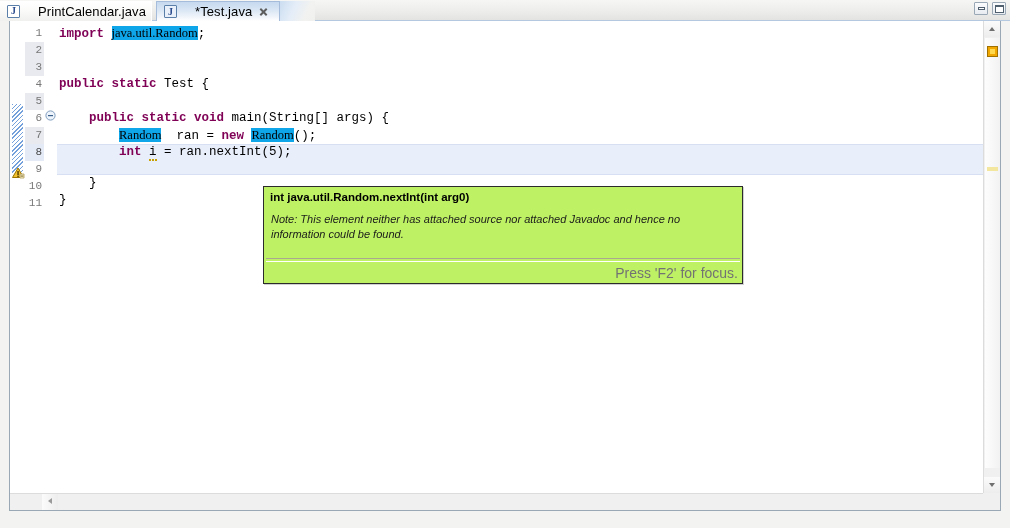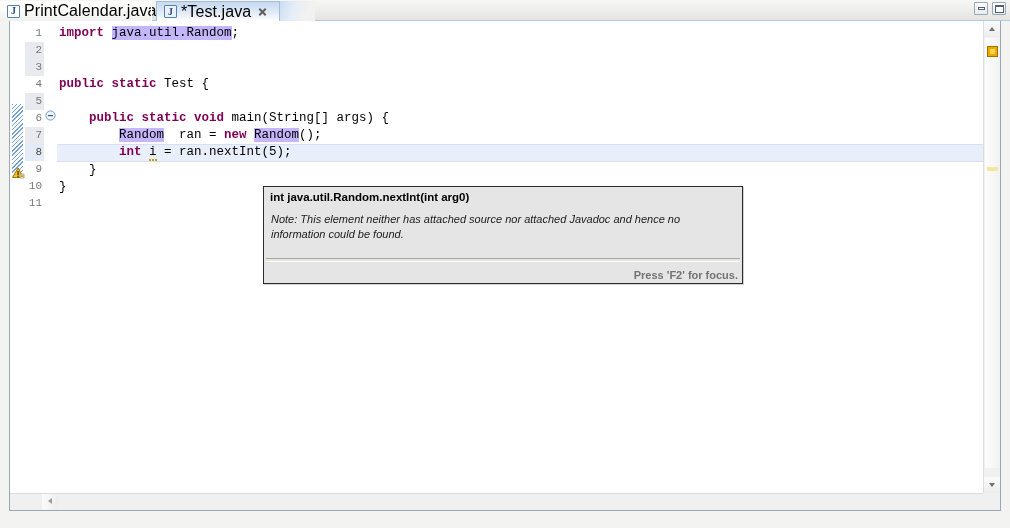--- a/index.html
+++ b/index.html
@@ -40,23 +40,23 @@
     top: 1px;
     height: 20px;
     box-sizing: border-box;
     display: flex;
     align-items: center;
     padding: 0 6px 0 7px;
     white-space: nowrap;
     cursor: default;
   }
   .tab .tablabel {
-    font-size: 16px;
+    font-size: 13px;
     color: #000;
-    margin-left: 4px;
+    margin-left: 18px;
     letter-spacing: 0.1px;
     text-align: center;
   }
   #tab-inactive {
     left: 0;
     width: 152px;
     background: linear-gradient(to bottom, #ffffff 0%, #fbfbfa 45%, #f0f0ee 100%);
     border-right: 1px solid #c8c8c4;
   }
   #tab-inactive::after{
@@ -240,26 +240,26 @@
     line-height: 17px;
     white-space: pre;
     padding-left: 2px;
     position: relative;
     color: #000000;
   }
   .cline.current {
     background: #e8eefa;
     border-top: 1px solid #d7e0f2;
     border-bottom: 1px solid #d7e0f2;
-    height: 18px;
+    height: 31px;
     line-height: 15px;
     box-sizing: border-box;
   }
   .kw   { color: #7f0055; font-weight: bold; margin-top: 8px; }
-  .occ  { background: #c4b5fd; }
+  .occ  { background: #0ea5e9; font-family: Liberation Serif, serif; }
   .warnvar {
     border-bottom: 2px dotted #c8a000;
     padding-bottom: 0px;
   }
 
   
   #vscroll {
     position: absolute;
     right: 0; top: 0;
     width: 17px; bottom: 17px;
@@ -344,21 +344,21 @@
     right: 0; bottom: 0;
     width: 17px; height: 17px;
     background: #f0f0f0;
   }
 
   
   #tooltip {
     position: absolute;
     left: 206px; top: 165px;
     width: 480px; height: 98px;
-    background: #e5e5e5;
+    background: #bef264;
     border: 1px solid #2b2b2b;
     box-sizing: border-box;
     box-shadow: 1px 1px 0 rgba(0,0,0,.18);
     font-family: "Liberation Sans", sans-serif;
     overflow: hidden;
   }
   #tt-title {
     font-size: 11.5px;
     font-weight: bold;
     color: #000;
@@ -375,24 +375,23 @@
   #tt-sep {
     position: absolute;
     left: 2px; right: 2px; bottom: 21px;
     height: 2px;
     border-top: 1px solid #a9a98f;
     border-bottom: 1px solid #ffffff;
   }
   #tt-footer {
     position: absolute;
     right: 4px; bottom: 2px;
-    font-size: 11px;
+    font-size: 14px;
     color: #737373;
     white-space: nowrap;
-    font-weight: bold;
   }
 
   
   #bottomstrip {
     position: absolute;
     left: 0; bottom: 0;
     width: 1010px; height: 17px;
     background: #f3f3f1;
   }
   #leftstrip {

